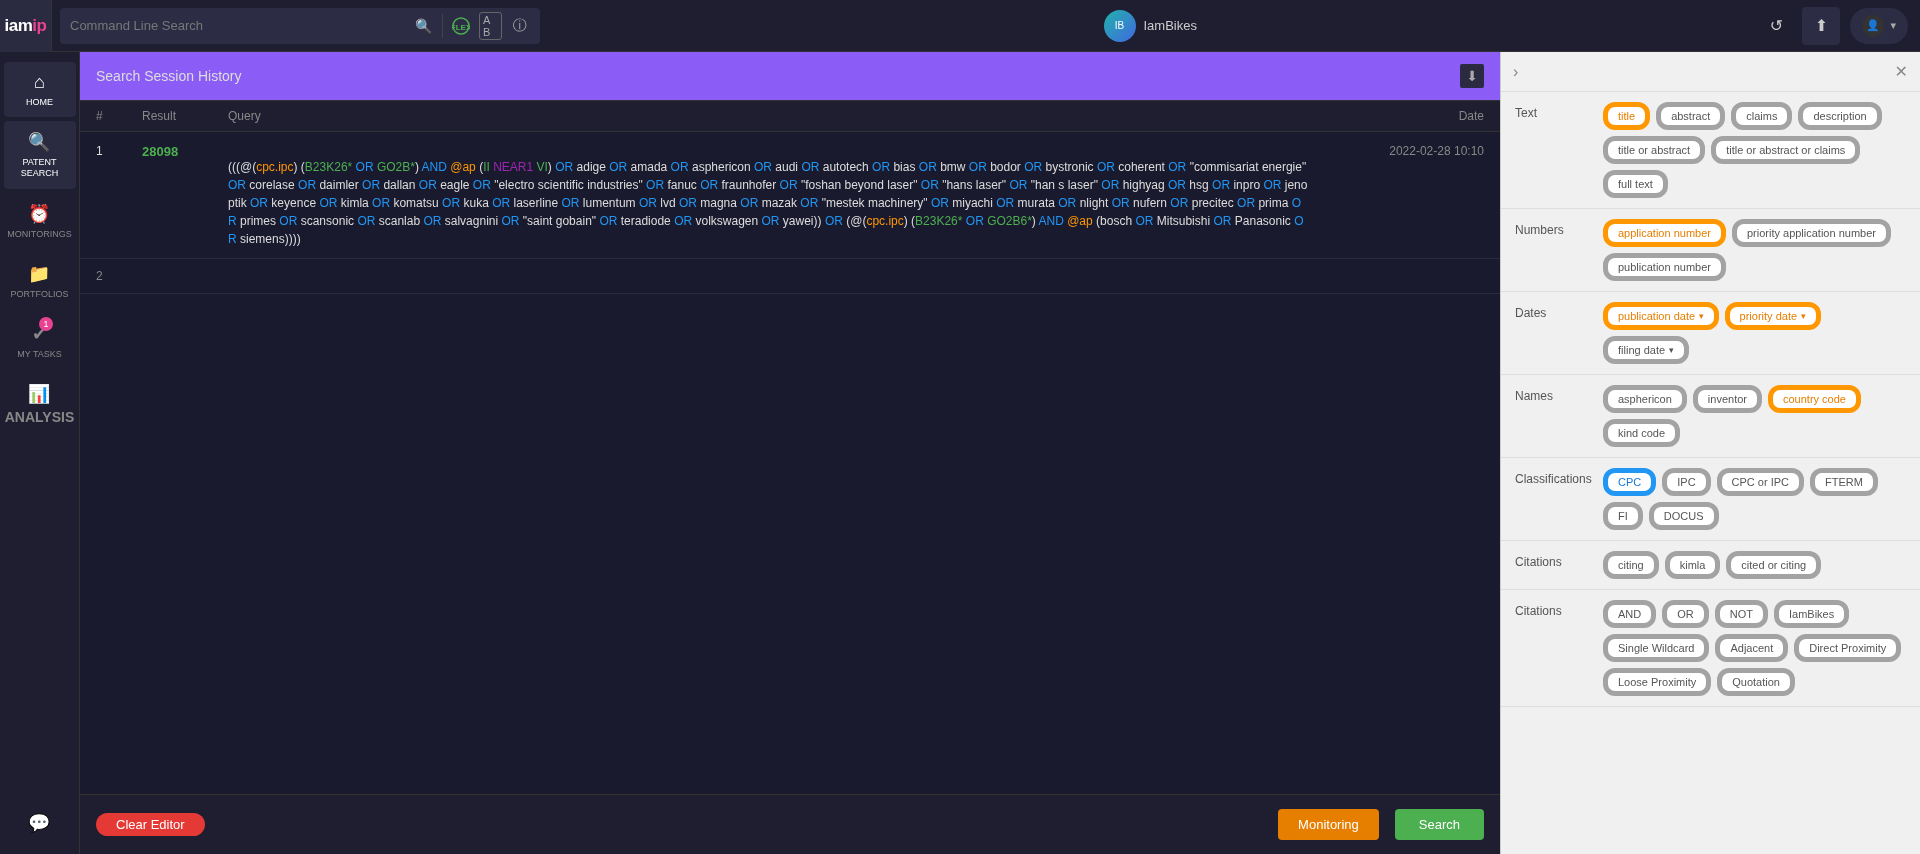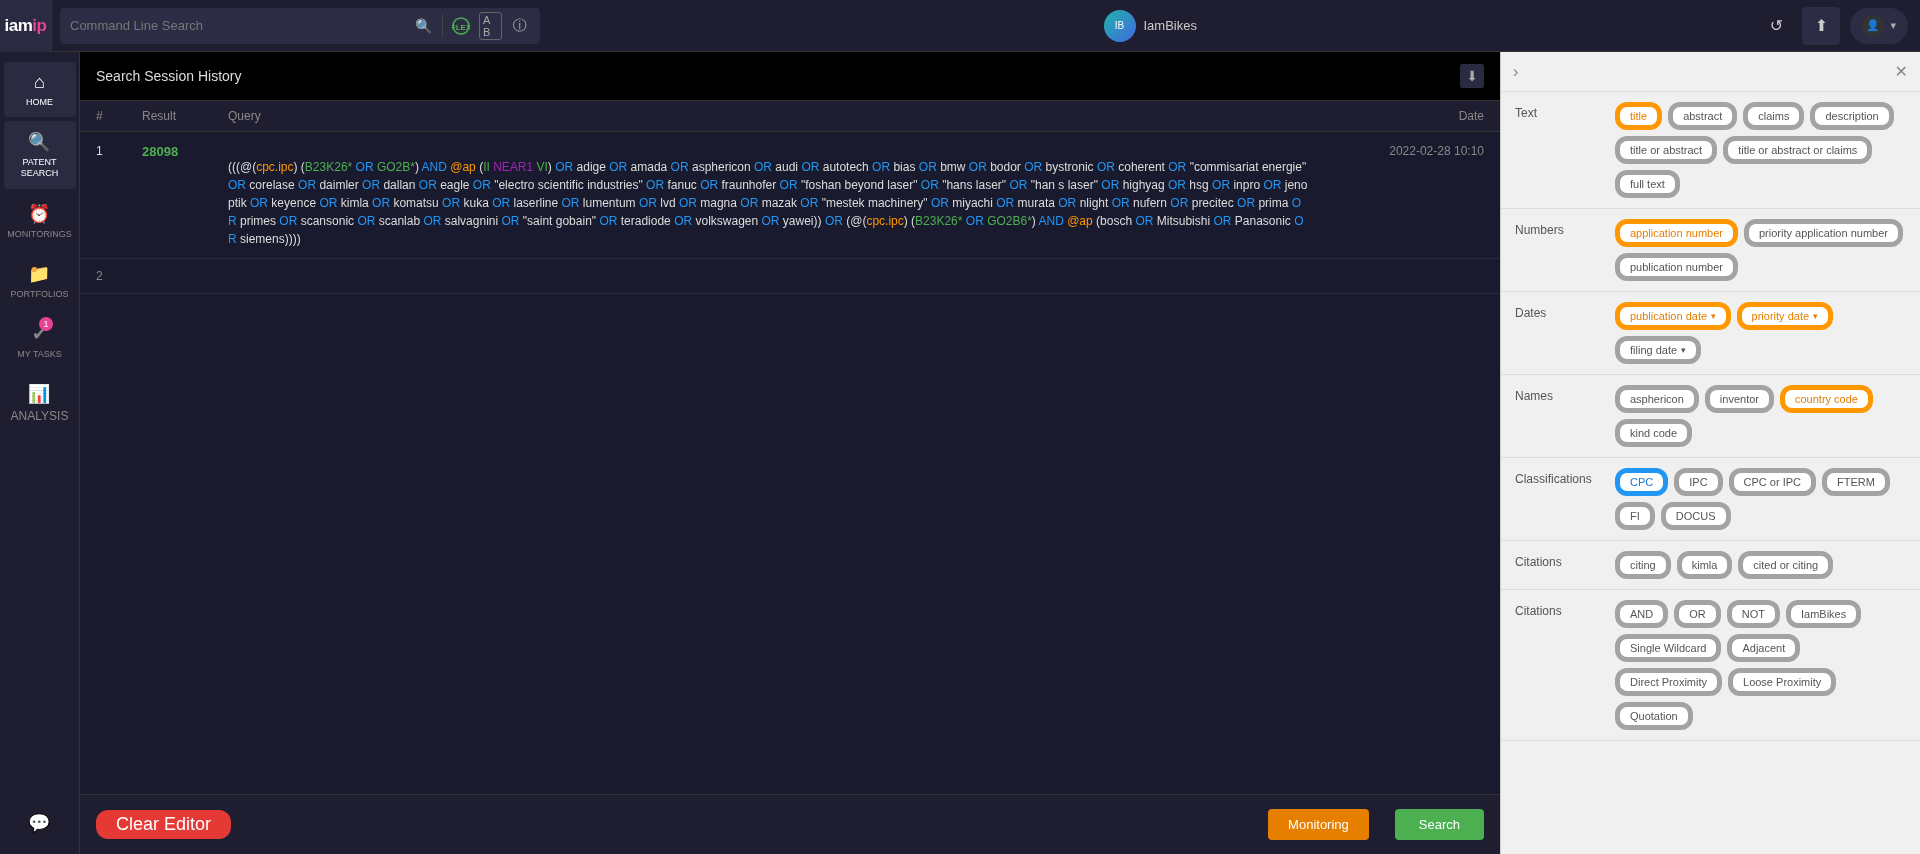--- a/index.html
+++ b/index.html
@@ -75,21 +75,21 @@
 
     
     .content-area { display: flex; flex: 1; overflow: hidden; }
 
     
     .search-history {
       flex: 1; background: #1a1a2e; display: flex; flex-direction: column; overflow: hidden;
     }
     .history-header {
       display: flex; align-items: center; justify-content: space-between;
-      padding: 12px 16px; background: #000000; border-bottom: 1px solid #333;
+      padding: 12px 16px; background: #8b5cf6; border-bottom: 1px solid #333;
       flex-shrink: 0;
     }
     .history-title { color: #ddd; font-size: 14px; font-weight: 500; }
     .history-cols {
       display: flex; padding: 8px 16px; background: #1e1e30;
       border-bottom: 1px solid #333; flex-shrink: 0; gap: 16px;
       font-size: 12px; color: #888;
     }
     .col-num { width: 30px; }
     .col-result { width: 70px; }
@@ -126,21 +126,21 @@
       width: 420px; background: #f0f0f0; display: flex; flex-direction: column;
       border-left: 1px solid #ccc; flex-shrink: 0; overflow-y: auto;
     }
     .right-panel-header {
       display: flex; justify-content: space-between; align-items: center;
       padding: 10px 12px; background: #f0f0f0; border-bottom: 1px solid #ddd;
       flex-shrink: 0;
     }
     .right-section {
       display: flex; padding: 10px 14px; border-bottom: 1px solid #ddd;
-      gap: 20px; align-items: flex-start; flex-wrap: wrap;
+      gap: 8px; align-items: flex-start; flex-wrap: wrap;
     }
     .section-label {
       color: #555; font-size: 12px; font-weight: 500; min-width: 80px;
       padding-top: 4px;
     }
     .tags-area { display: flex; flex-wrap: wrap; gap: 6px; flex: 1; }
     .tag {
       border: 5px solid #a3a3a3; border-radius: 12px; padding: 3px 10px;
       font-size: 11px; color: #555; background: #fff; cursor: pointer;
       white-space: nowrap;
@@ -157,23 +157,23 @@
     }
 
     
     .bottom-bar {
       display: flex; align-items: center; justify-content: space-between;
       padding: 10px 16px; background: #1e1e30; border-top: 1px solid #333;
       flex-shrink: 0; height: 60px;
     }
     .clear-btn {
       background: #e53935; color: #fff; border: none; border-radius: 12px;
-      padding: 4px 20px; font-size: 18px; cursor: pointer; font-weight: 500;
-    }
-    .bottom-right { display: flex; gap: 26px; }
+      padding: 4px 20px; font-size: 13px; cursor: pointer; font-weight: 500;
+    }
+    .bottom-right { display: flex; gap: 16px; }
     .monitoring-btn {
       background: #e67e00; color: #fff; border: none; border-radius: 4px;
       padding: 8px 20px; font-size: 13px; cursor: pointer; font-weight: 500;
     }
     .search-btn {
       background: #4caf50; color: #fff; border: none; border-radius: 4px;
       padding: 8px 24px; font-size: 13px; cursor: pointer; font-weight: 500;
     }
   </style>
 </head>
@@ -230,21 +230,21 @@
       <span style="font-size:9px;">PORTFOLIOS</span>
     </div>
     <div class="sidebar-item">
       <span class="sidebar-icon badge">
         ✔<span class="badge-num">1</span>
       </span>
       <span style="font-size:9px;">MY TASKS</span>
     </div>
     <div class="sidebar-item">
       <span class="sidebar-icon">📊</span>
-      <span style="font-size:12px;">ANALYSIS</span>
+      <span style="font-size:14px;font-weight:bold;">ANALYSIS</span>
     </div>
     <div style="flex:1;"></div>
     <div class="sidebar-item" style="margin-bottom:10px;">
       <span class="sidebar-icon">💬</span>
     </div>
   </div>
 
   <div class="content-area">
 
     <div class="search-history">

